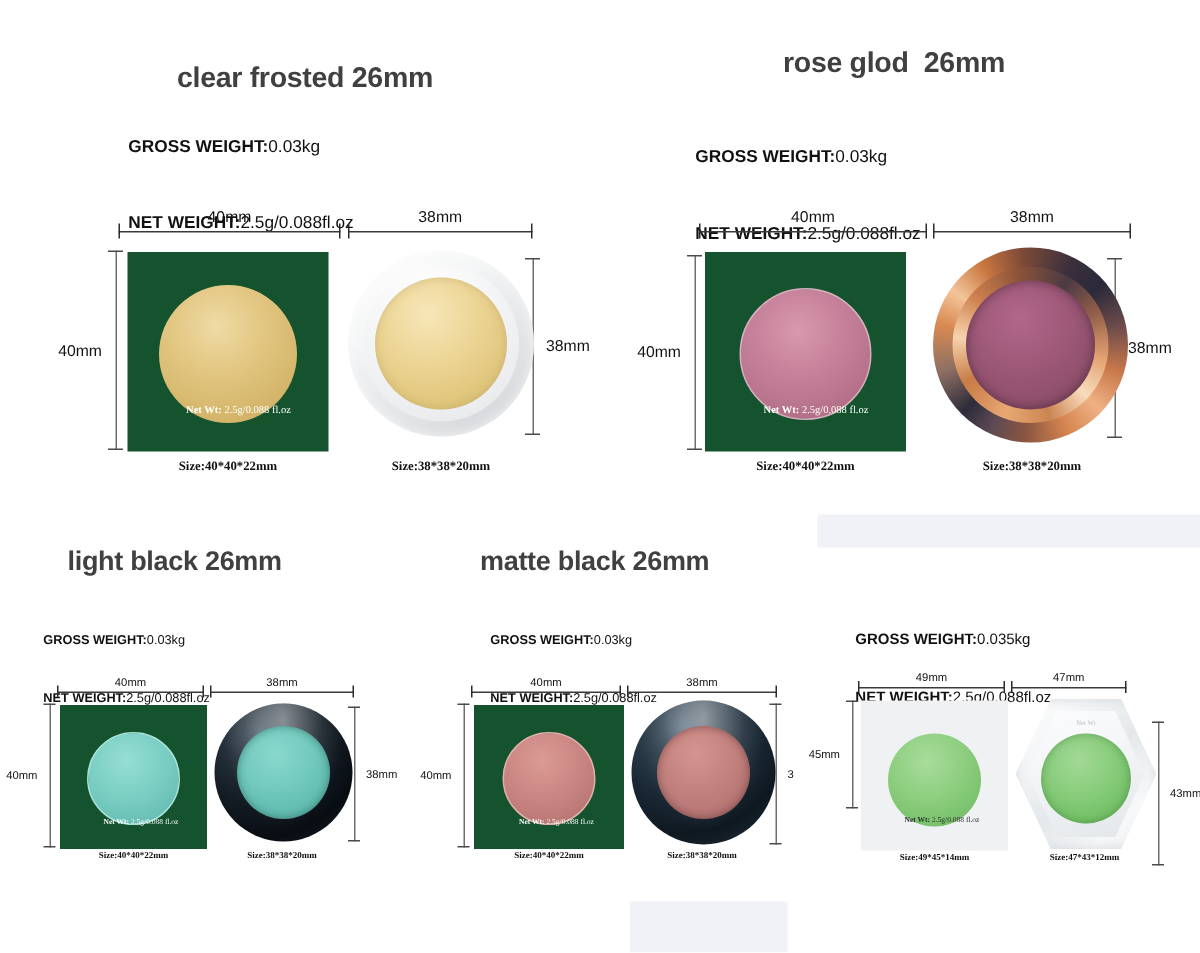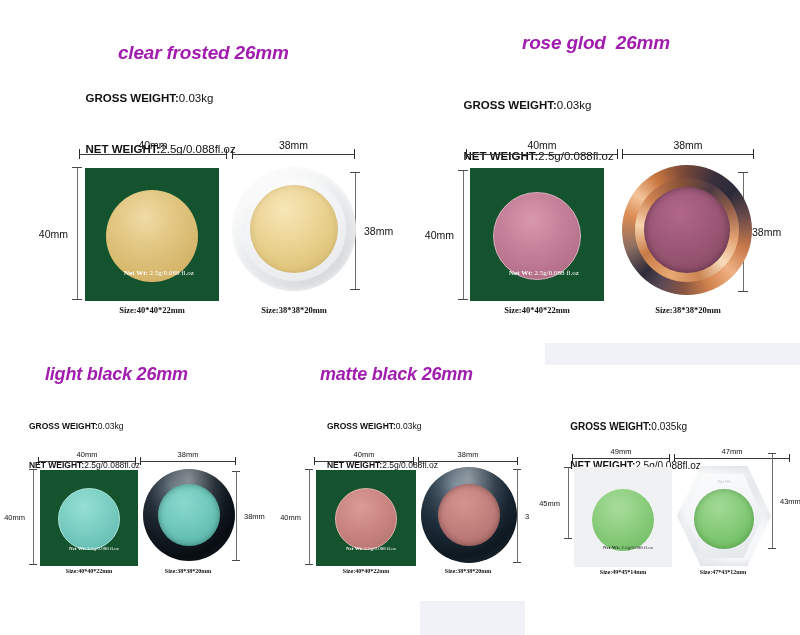--- a/index.html
+++ b/index.html
@@ -17,24 +17,23 @@
   .bg-band {
     position: absolute;
     background: #f1f2f7;
   }
 
   
   .panel { position: absolute; }
 
   .panel-title {
     font-weight: bold;
-    color: #a21caf;
+    color: #404040;
     white-space: pre;
     letter-spacing: -0.2px;
-    font-style: italic;
   }
   .panel-weights { color: #111111; }
   .panel-weights div { white-space: pre; }
   .wlabel { font-weight: bold; }
   .wval { font-weight: normal; }
 
   
   .hdim { position: absolute; }
   .hdim .line {
     position: absolute; left: 0; right: 0; top: 50%;
@@ -441,35 +440,35 @@
       </div>
     </div>
 
     <div class="hdim" style="left:32px; top:104px; width:98px; height:18px;">
       <div class="line"></div>
       <div class="cap l" style="top:calc(50% - 4px); height:8px;"></div>
       <div class="cap r" style="top:calc(50% - 4px); height:8px;"></div>
       <div class="lbl" style="bottom:calc(50% + 2px); font-size:7.5px;">49mm</div>
     </div>
 
-    <div class="hdim" style="left:134px; top:104px; width:116px; height:18px;">
+    <div class="hdim" style="left:134px; top:104px; width:77px; height:18px;">
       <div class="line"></div>
       <div class="cap l" style="top:calc(50% - 4px); height:8px;"></div>
       <div class="cap r" style="top:calc(50% - 4px); height:8px;"></div>
       <div class="lbl" style="bottom:calc(50% + 2px); font-size:7.5px;">47mm</div>
     </div>
 
     <div class="vdim side-left" style="left:24px; top:122px; width:8px; height:72px;">
       <div class="line"></div>
       <div class="cap t" style="left:calc(50% - 4px); width:8px;"></div>
       <div class="cap b" style="left:calc(50% - 4px); width:8px;"></div>
       <div class="lbl" style="font-size:7.5px;">45mm</div>
     </div>
 
-    <div class="vdim side-right" style="left:228px; top:108px; width:8px; height:96px;">
+    <div class="vdim side-right" style="left:228px; top:136px; width:8px; height:96px;">
       <div class="line"></div>
       <div class="cap t" style="left:calc(50% - 4px); width:8px;"></div>
       <div class="cap b" style="left:calc(50% - 4px); width:8px;"></div>
       <div class="lbl" style="font-size:7.5px;">43mm</div>
     </div>
 
     <div class="photo card-gray" style="left:34px; top:122px; width:98px; height:100px;">
       <div class="pan" style="top:22px; width:62px; height:62px;
                   background: radial-gradient(circle at 42% 30%, #a9dc9c 0%, #92d184 36%, #7cc46f 70%, #6cb45f 100%);"></div>
       <div class="netwt on-gray" style="bottom:12px; font-size:5px;">

